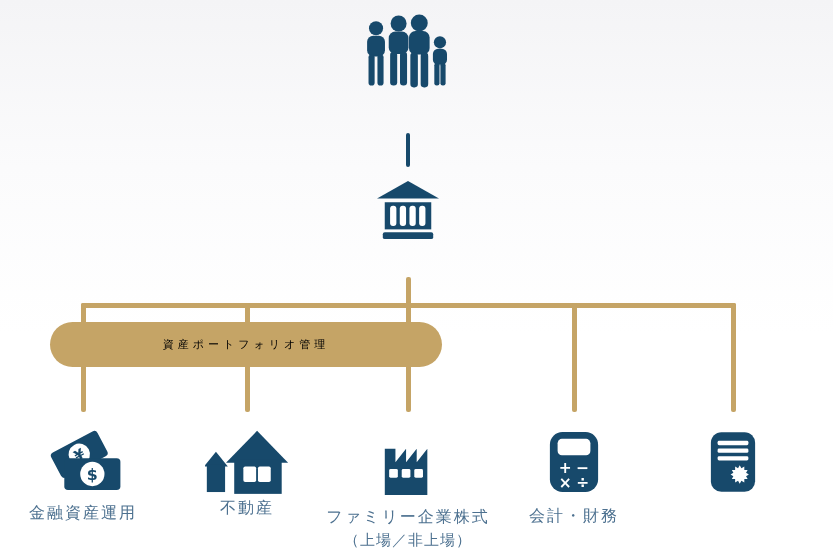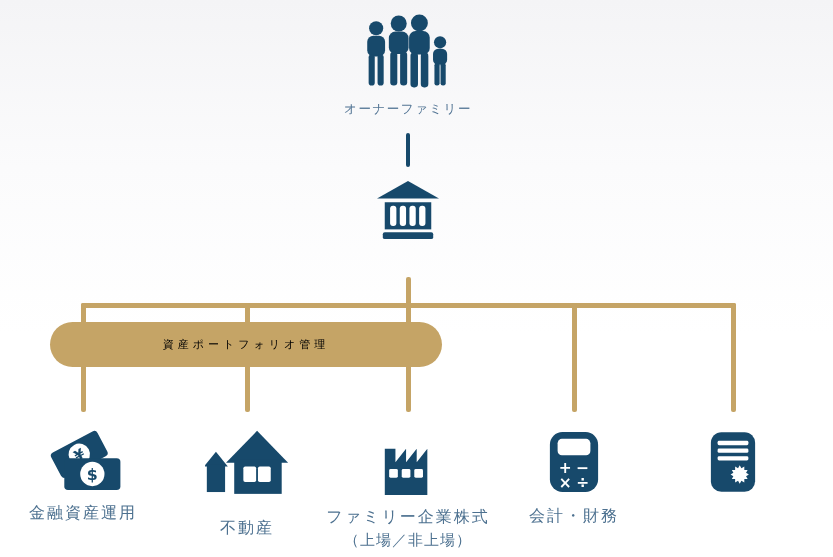--- a/index.html
+++ b/index.html
@@ -51,21 +51,20 @@
         <rect x="51" y="18" width="22" height="25" rx="7"></rect>
         <rect x="52.5" y="41" width="8" height="37" rx="3.5"></rect>
         <rect x="63.5" y="41" width="8" height="37" rx="3.5"></rect>
 
         <circle cx="84" cy="30" r="6.5"></circle>
         <rect x="76.5" y="37" width="15" height="17" rx="5.5"></rect>
         <rect x="78" y="52" width="5.5" height="24" rx="2.5"></rect>
         <rect x="84.5" y="52" width="5.5" height="24" rx="2.5"></rect>
       </g>
     </svg>
-    <div class="label" style="margin-top:6px;">オーナーファミリー</div>
   </div>
 
   <div class="abs line-navy" style="left:406px;top:133px;width:4px;height:34px;"></div>
 
   <div class="abs center-x top-block" style="left:408px;top:179px;">
     <svg width="68" height="62" viewBox="0 0 70 64">
       <g fill="#17496b">
         <polygon points="35,2 67,20 3,20"></polygon>
         <rect x="11" y="24" width="48" height="28"></rect>
         <rect x="9" y="55" width="52" height="7" rx="2"></rect>
@@ -114,21 +113,21 @@
           <rect x="2" y="40" width="20" height="30"></rect>
           <polygon points="57,3 91,38 23,38"></polygon>
           <rect x="32" y="34" width="52" height="38"></rect>
         </g>
         <g fill="#ffffff">
           <rect x="42" y="42" width="14" height="17" rx="2"></rect>
           <rect x="58" y="42" width="14" height="17" rx="2"></rect>
         </g>
       </svg>
     </div>
-    <div class="label bottom-label" style="margin-top:24px;">不動産</div>
+    <div class="label bottom-label" style="margin-top:4px;">不動産</div>
   </div>
 
   <div class="abs center-x col" style="left:408px;top:428px;">
     <div class="icon-box">
       <svg width="58" height="60" viewBox="0 0 60 60">
         <path d="M6,58 L6,10 L17,10 L17,24 L28,10 L28,24 L39,10 L39,24 L50,10 L50,58 Z" fill="#17496b"></path>
         <g fill="#ffffff">
           <rect x="10.5" y="31" width="9" height="9" rx="1.5"></rect>
           <rect x="23.5" y="31" width="9" height="9" rx="1.5"></rect>
           <rect x="36.5" y="31" width="9" height="9" rx="1.5"></rect>

